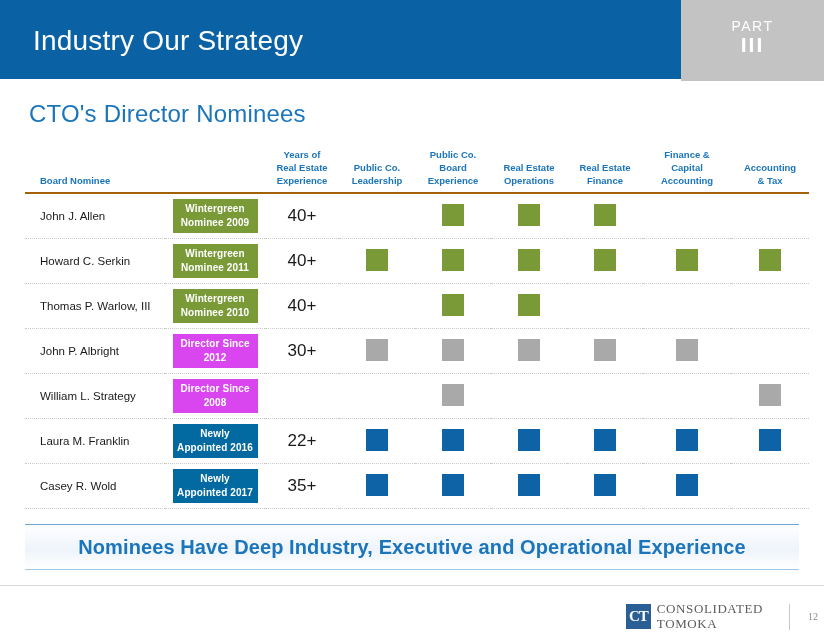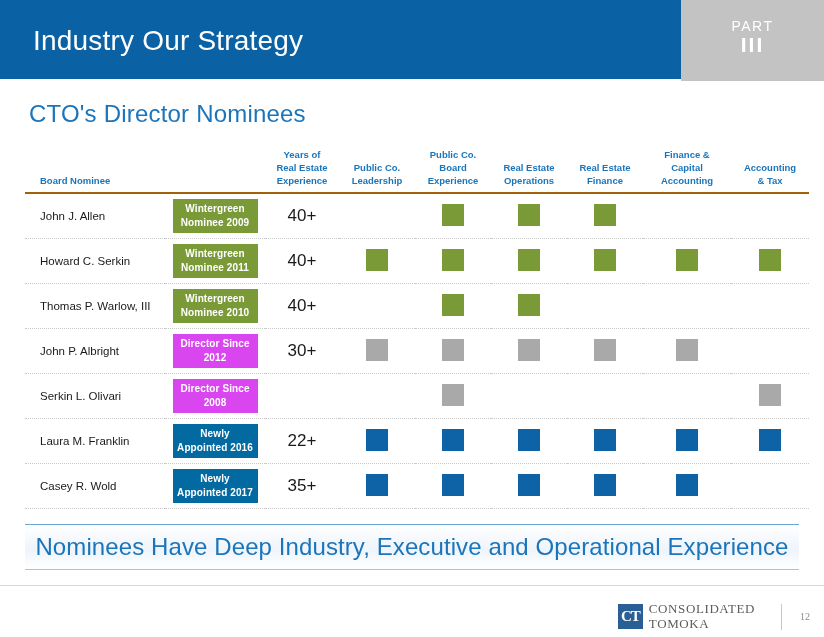--- a/index.html
+++ b/index.html
@@ -157,22 +157,22 @@
     height: 44px;
     border-top: 1.5px solid #6aa6d6;
     border-bottom: 1.5px solid #9fc6e4;
     background: linear-gradient(to bottom, #ffffff 0%, #eef4fb 55%, #ffffff 100%);
     display: flex;
     align-items: center;
     justify-content: center;
   }
   .banner-text {
     color: #1b75bb;
-    font-size: 24px;
-    font-weight: 400;
+    font-size: 20px;
+    font-weight: 700;
     letter-spacing: 0.1px;
   }
 
   
   .footer-rule {
     position: absolute;
     left: 0;
     top: 585px;
     width: 824px;
     height: 1px;
@@ -180,21 +180,21 @@
   }
   .footer {
     position: absolute;
     left: 0;
     top: 596px;
     width: 824px;
     height: 41px;
     display: flex;
     align-items: center;
     justify-content: flex-end;
-    padding-right: 14px;
+    padding-right: 6px;
     box-sizing: border-box;
   }
   .logo-wrap {
     display: flex;
     align-items: center;
   }
   .logo-badge {
     width: 25px;
     height: 25px;
     background: #2a5f96;
@@ -332,21 +332,21 @@
         <td class="badge-cell"><span class="badge gray"><span>Director Since</span><br><span>2012</span></span></td>
         <td class="years-cell">30+</td>
         <td><span class="mark gray"></span></td>
         <td><span class="mark gray"></span></td>
         <td><span class="mark gray"></span></td>
         <td><span class="mark gray"></span></td>
         <td><span class="mark gray"></span></td>
         <td><span class="mark none"></span></td>
       </tr>
       <tr>
-        <td class="name-cell">Serkin L. Olivari</td>
+        <td class="name-cell">William L. Strategy</td>
         <td class="badge-cell"><span class="badge gray"><span>Director Since</span><br><span>2008</span></span></td>
         <td class="years-cell"></td>
         <td><span class="mark none"></span></td>
         <td><span class="mark gray"></span></td>
         <td><span class="mark none"></span></td>
         <td><span class="mark none"></span></td>
         <td><span class="mark none"></span></td>
         <td><span class="mark gray"></span></td>
       </tr>
       <tr>

